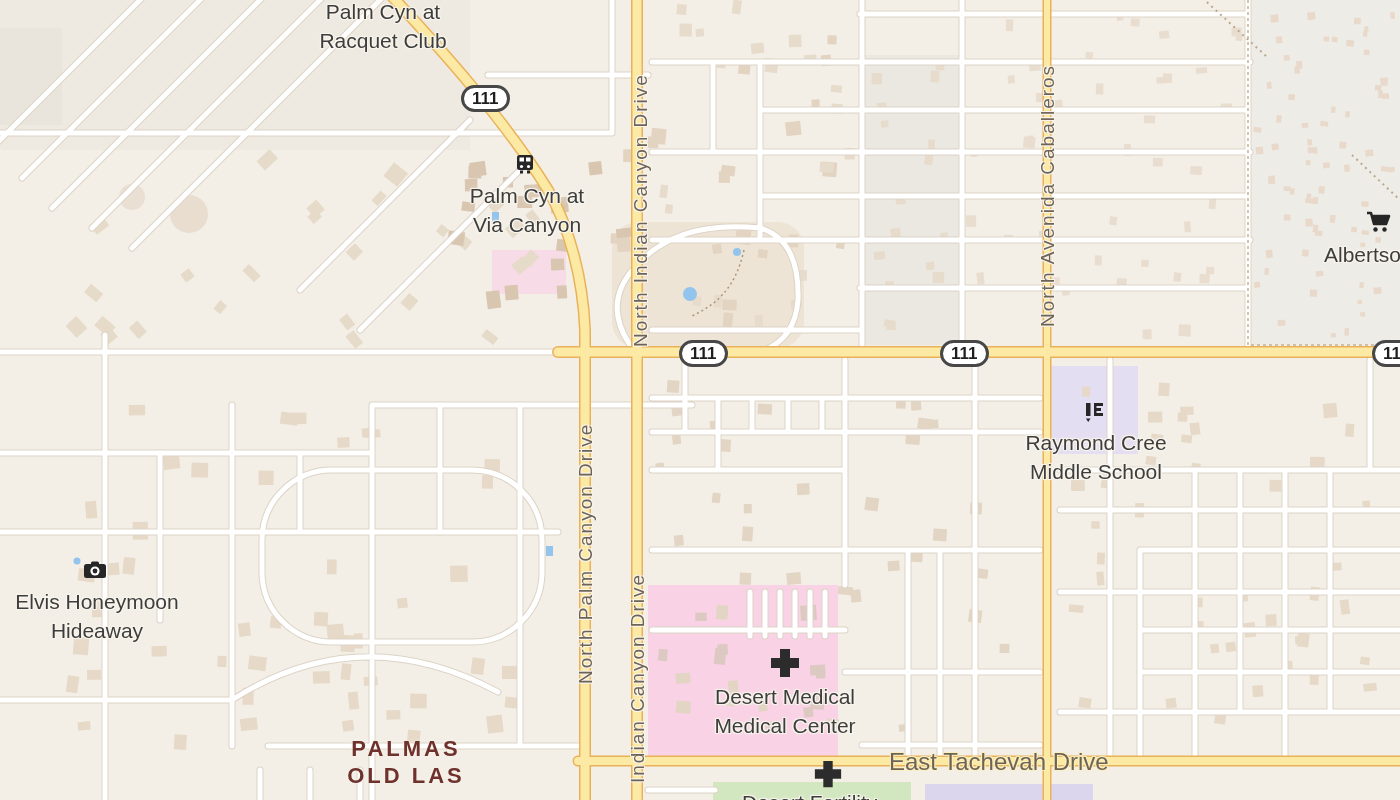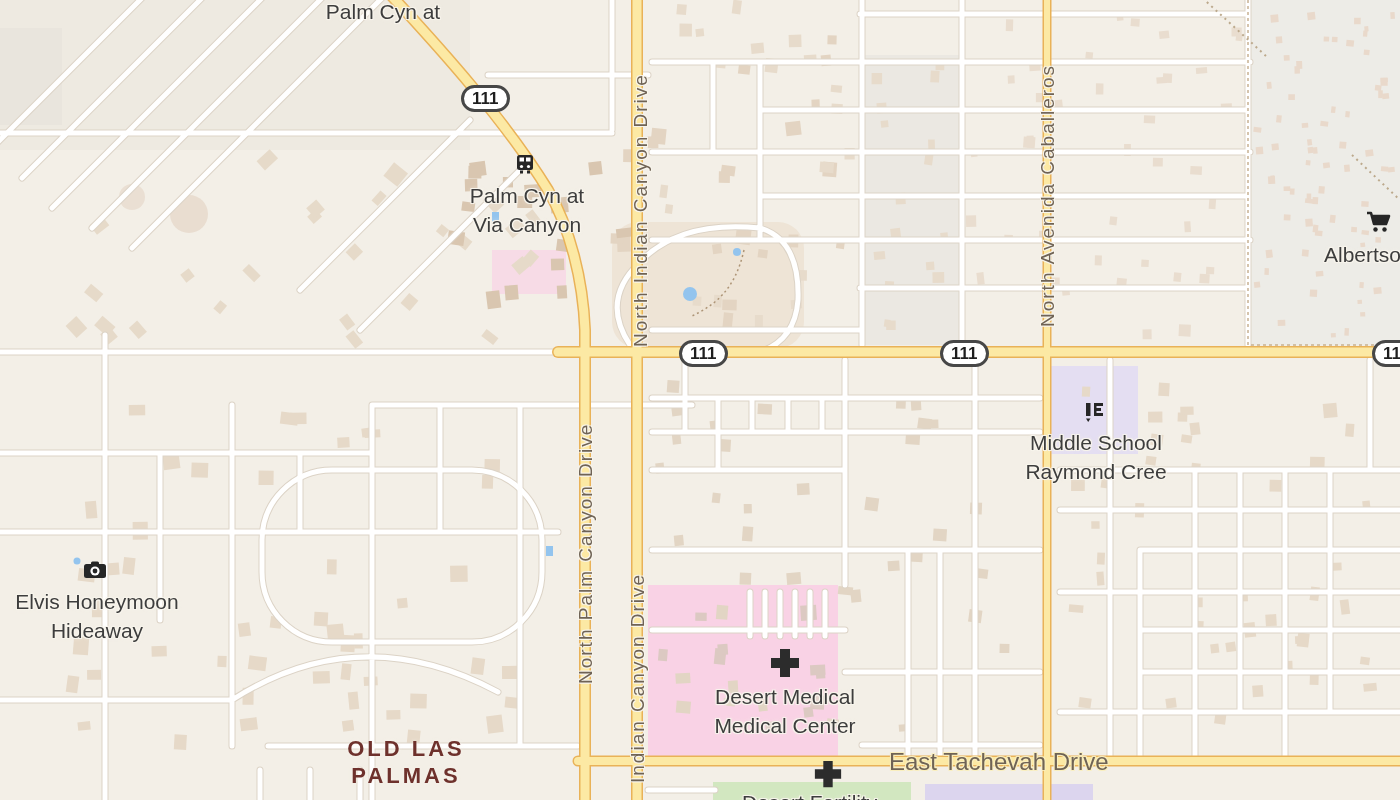--- a/index.html
+++ b/index.html
@@ -518,30 +518,31 @@
     <path d="M11,2 H21 V11 H30 V21 H21 V30 H11 V21 H2 V11 H11 Z" fill="#2c2c2c"></path>
   </svg>
 
   <span class="shield" style="left:461px;top:85px">111</span>
   <span class="shield" style="left:679px;top:340px">111</span>
   <span class="shield" style="left:940px;top:340px">111</span>
   <span class="shield" style="left:1372px;top:340px">111</span>
 
   <div class="lbl" style="left:258px;top:-3px;width:250px">
     <span>Palm Cyn at</span>
+    <span>Racquet Club</span>
   </div>
 
   <div class="lbl" style="left:402px;top:181px;width:250px">
     <span>Palm Cyn at</span>
     <span>Via Canyon</span>
   </div>
 
   <div class="lbl" style="left:971px;top:428px;width:250px">
+    <span>Raymond Cree</span>
     <span>Middle School</span>
-    <span>Raymond Cree</span>
   </div>
 
   <div class="lbl" style="left:1324px;top:240px;text-align:left">
     <span>Albertsons</span>
   </div>
 
   <div class="lbl" style="left:-28px;top:587px;width:250px">
     <span>Elvis Honeymoon</span>
     <span>Hideaway</span>
   </div>
@@ -549,22 +550,22 @@
   <div class="lbl" style="left:660px;top:682px;width:250px">
     <span>Desert Medical</span>
     <span>Medical Center</span>
   </div>
 
   <div class="lbl" style="left:742px;top:788px;text-align:left">
     <span>Desert Fertility</span>
   </div>
 
   <div class="nbhd" style="left:281px;top:735px;width:250px">
+    <span>PALMAS</span>
     <span>OLD LAS</span>
-    <span>PALMAS</span>
   </div>
 
   <div class="vstreet" style="left:628px;top:50px;height:320px">North Indian Canyon Drive</div>
   <div class="vstreet" style="left:573px;top:398px;height:310px">North Palm Canyon Drive</div>
   <div class="vstreet" style="left:625px;top:555px;height:245px">Indian Canyon Drive</div>
   <div class="vstreet" style="left:1035px;top:45px;height:300px">North Avenida Caballeros</div>
   <div class="hstreet" style="left:889px;top:748px">East Tachevah Drive</div>
 </div>
 
 </body></html>

